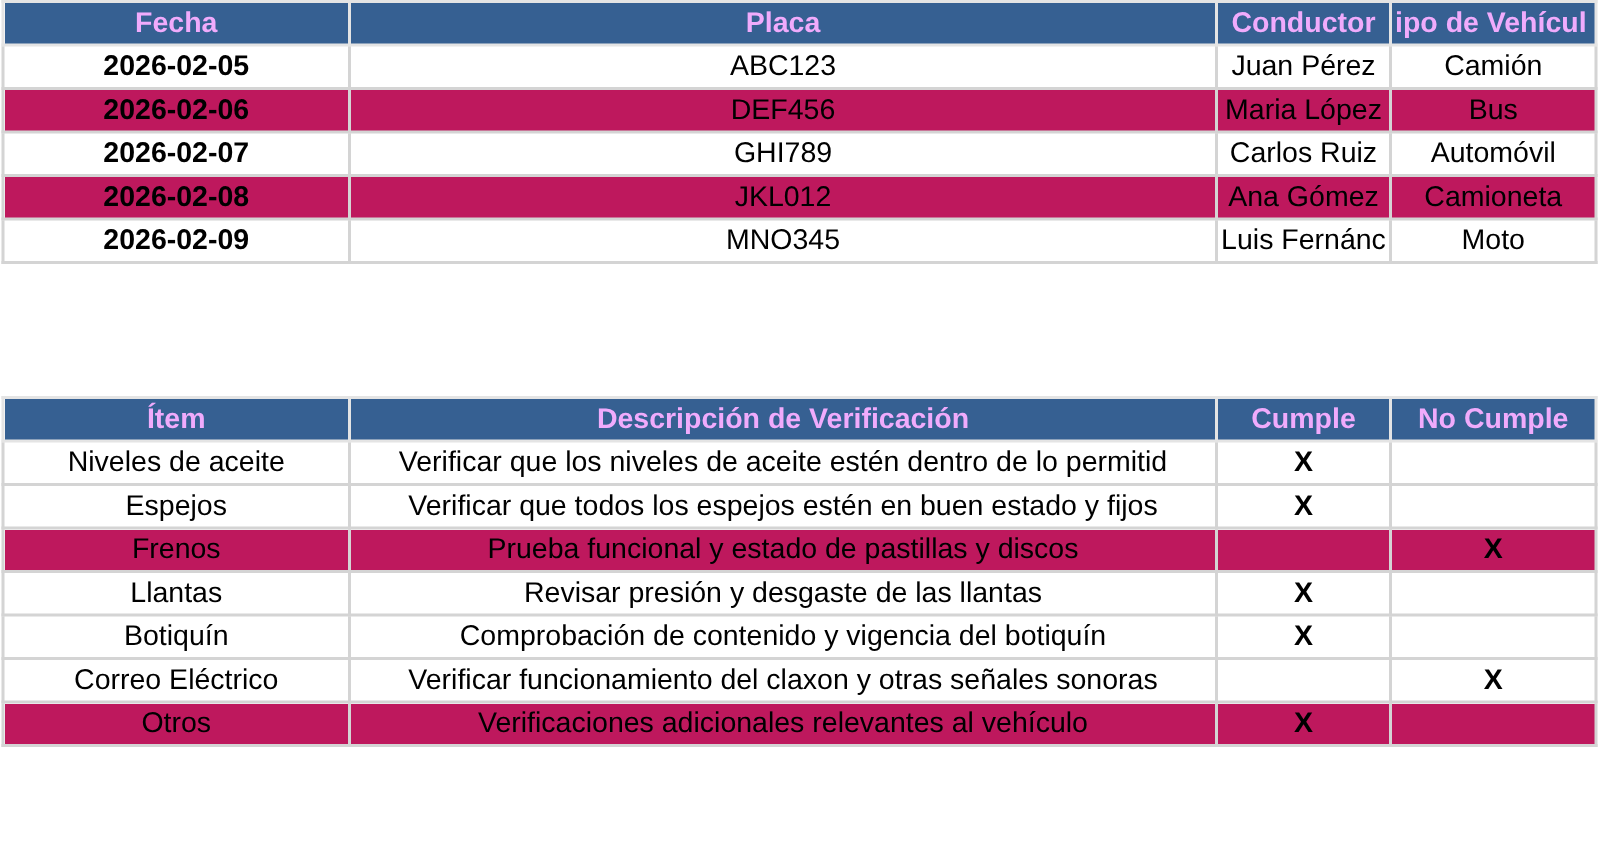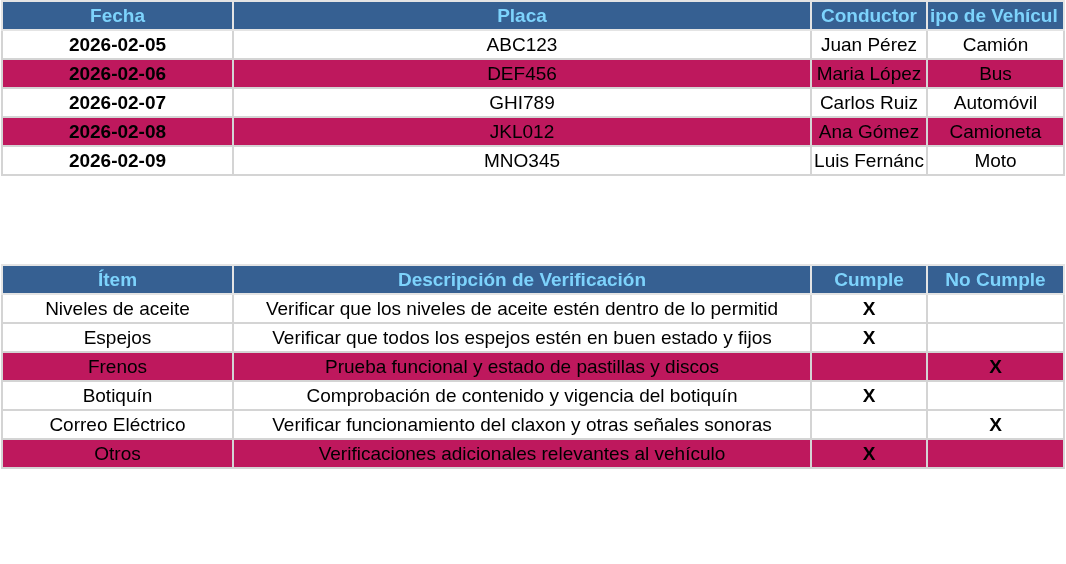--- a/index.html
+++ b/index.html
@@ -1,19 +1,19 @@
 <!DOCTYPE html>
 <html><head>
 <meta charset="utf-8">
 <style>
   html,body{margin:0;padding:0;background:#fff;}
   body{width:1066px;height:564px;overflow:hidden;position:relative;font-family:"Liberation Sans","DejaVu Sans",sans-serif;}
   .grid{position:absolute;left:1px;border-collapse:collapse;table-layout:fixed;}
   .grid td,.grid th{border:2px solid #d4d4d4;height:27px;padding:0 2px;font-size:19px;color:#000;white-space:nowrap;overflow:hidden;text-overflow:clip;}
-  .grid th{background:#366092;color:#7dd3fc;font-weight:bold;text-align:center;border-color:#e4e4e4;}
+  .grid th{background:#366092;color:#f0abfc;font-weight:bold;text-align:center;border-color:#e4e4e4;}
   .grid tr.alt td{background:#be185d;}
   .c{text-align:center;font-weight:bold;}
   .l{text-align:center;}
   #t1{top:0;}
   #t2{top:219px;margin-top:45px;}
 </style>
 </head>
 <body>
 
 <table class="grid" id="t1">
@@ -93,20 +93,26 @@
         <td class="c">X</td>
         <td class="c"></td>
       </tr>
       <tr class="alt">
         <td class="l">Frenos</td>
         <td class="l">Prueba funcional y estado de pastillas y discos</td>
         <td class="c"></td>
         <td class="c">X</td>
       </tr>
       <tr>
+        <td class="l">Llantas</td>
+        <td class="l">Revisar presión y desgaste de las llantas</td>
+        <td class="c">X</td>
+        <td class="c"></td>
+      </tr>
+      <tr>
         <td class="l">Botiquín</td>
         <td class="l">Comprobación de contenido y vigencia del botiquín</td>
         <td class="c">X</td>
         <td class="c"></td>
       </tr>
       <tr>
         <td class="l">Correo Eléctrico</td>
         <td class="l">Verificar funcionamiento del claxon y otras señales sonoras</td>
         <td class="c"></td>
         <td class="c">X</td>

